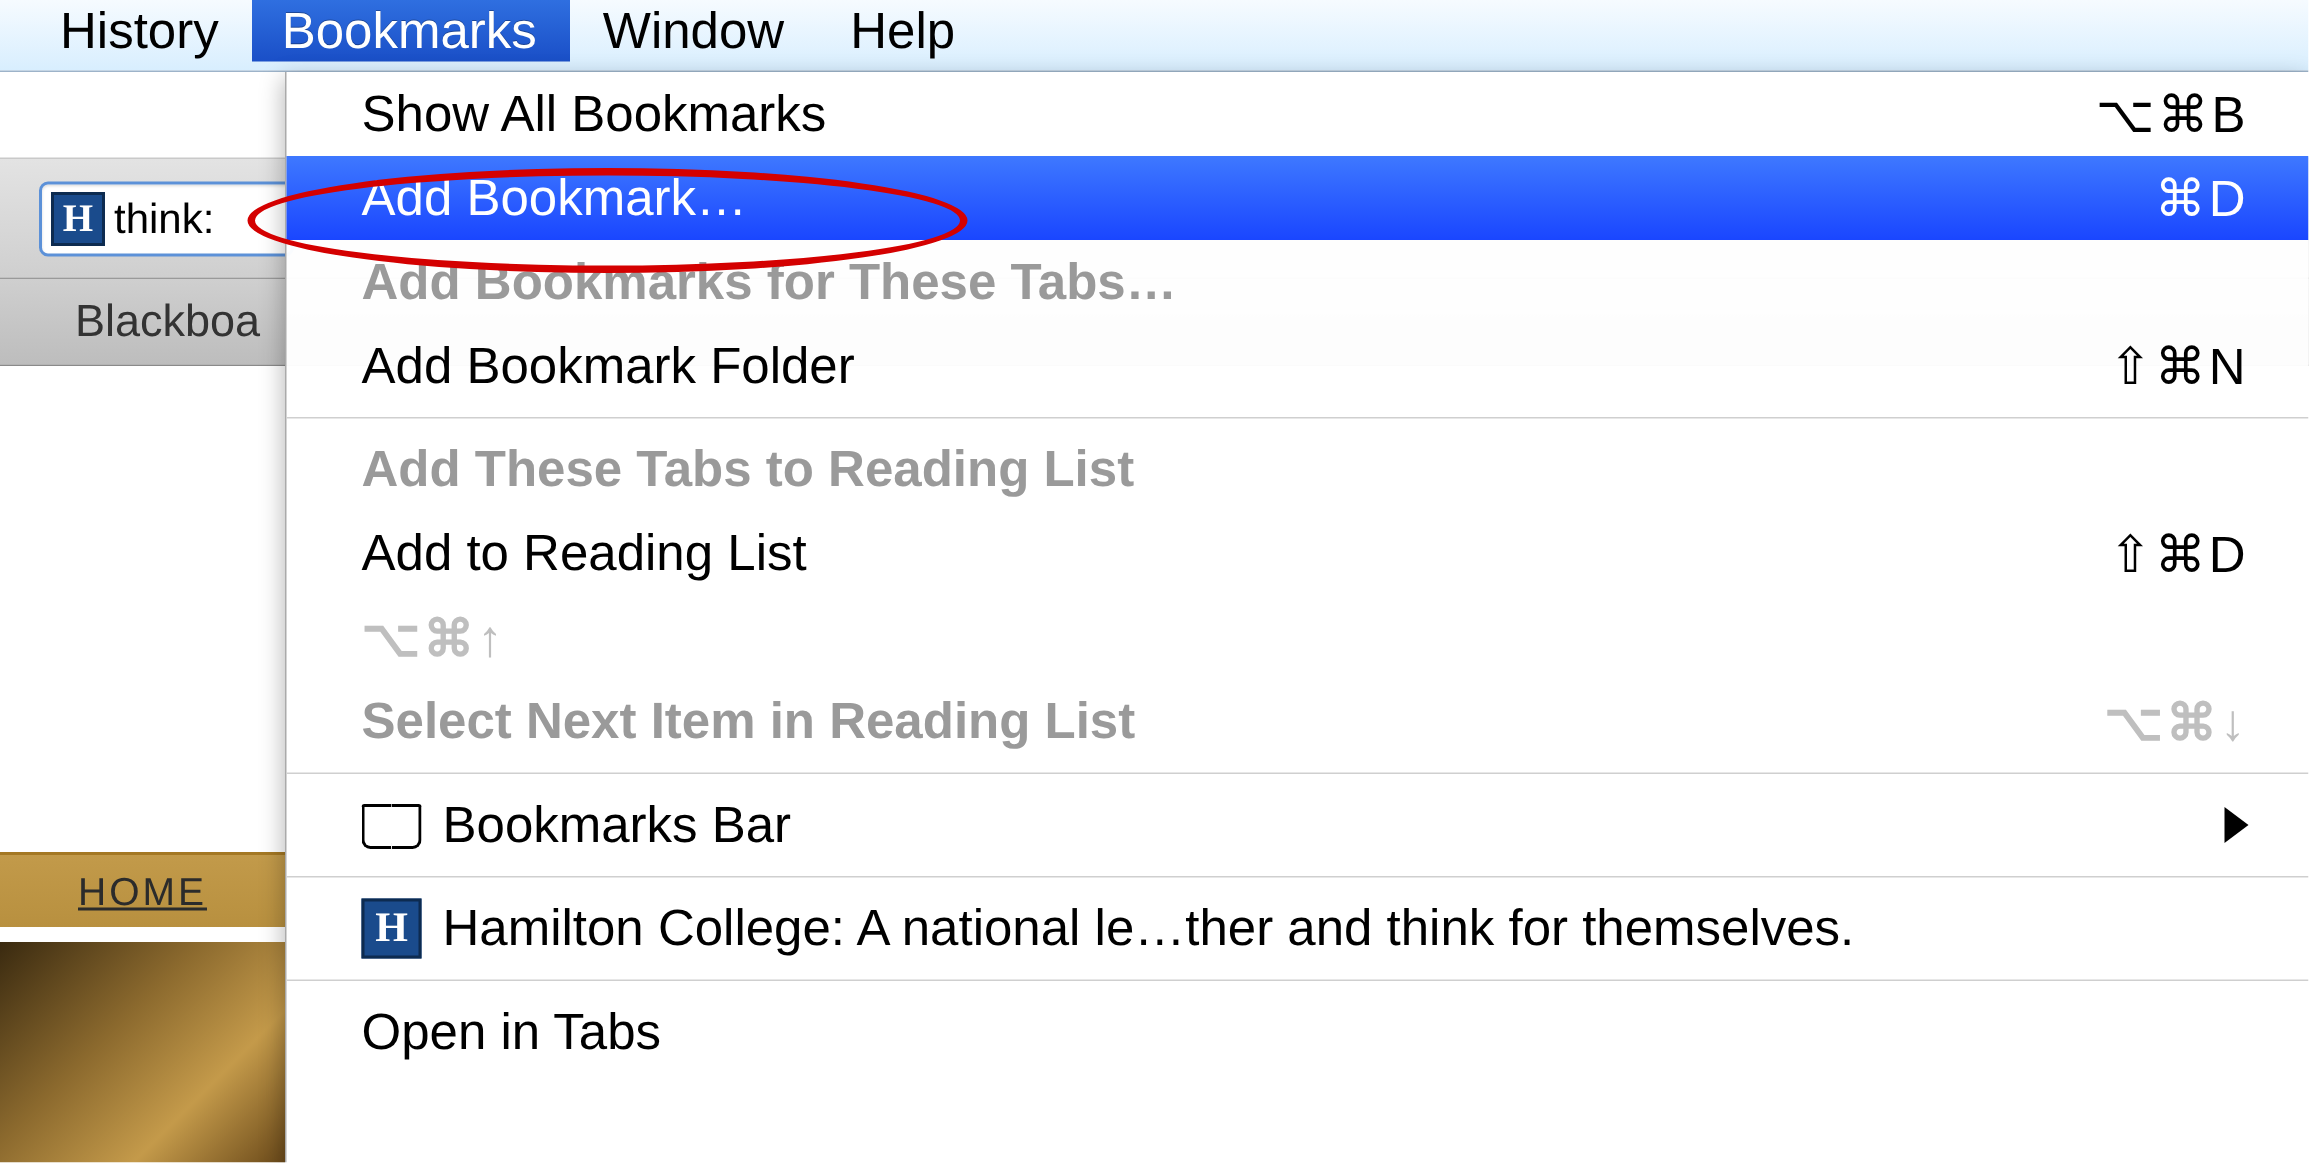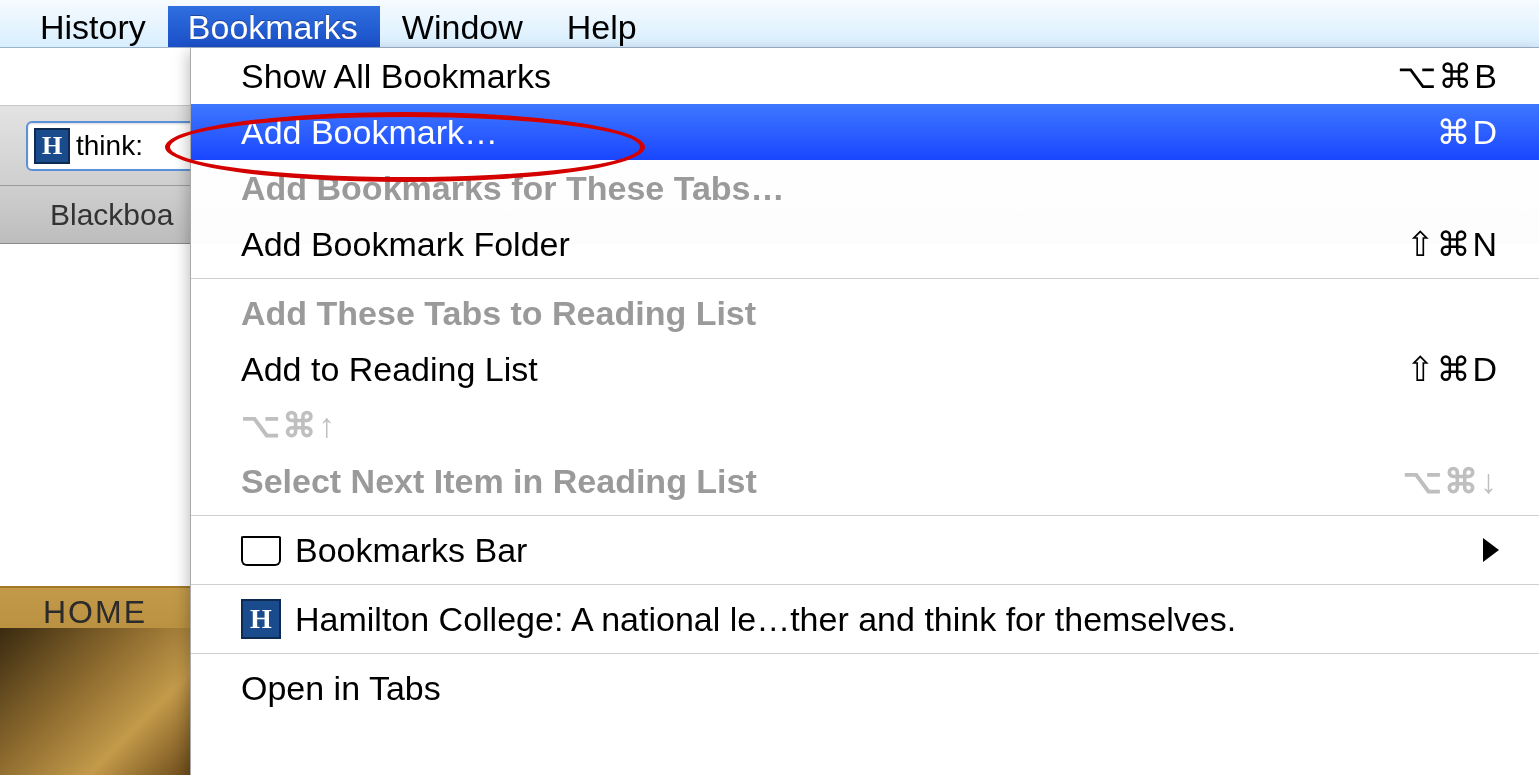--- a/index.html
+++ b/index.html
@@ -12,21 +12,21 @@
     background: #fff;
     position: relative;
   }
 
   
   .menubar {
     height: 48px;
     background: linear-gradient(to bottom, #f6fbff 0%, #d8eefe 100%);
     border-bottom: 1px solid #9db3c9;
     display: flex;
-    align-items: flex-end;
+    align-items: flex-start;
     padding-left: 18px;
     font-size: 34px;
     color: #000;
   }
   .menubar-item {
     padding: 2px 22px 0 22px;
     display: flex;
     align-items: center;
     cursor: default;
   }
@@ -105,31 +105,32 @@
     left: 0;
     top: 248px;
     width: 1539px;
     bottom: 0;
     background: #fff;
     z-index: 0;
   }
   .page-nav {
     position: absolute;
     left: 0;
-    top: 338px;
+    top: 320px;
     width: 190px;
     height: 50px;
     background: linear-gradient(to bottom, #c29a4a, #b8903f);
     border-top: 2px solid #a47824;
     display: flex;
     align-items: center;
     justify-content: center;
     color: #2b2b2b;
-    font-size: 32px;
+    font-size: 26px;
     letter-spacing: 2px;
+    text-decoration: underline;
   }
   .page-below {
     position: absolute;
     left: 0;
     top: 380px;
     width: 190px;
     bottom: 0;
     background: linear-gradient(135deg, #3a2a10 0%, #8c6a2e 40%, #c49a4a 70%, #6b4a1a 100%);
   }
 

